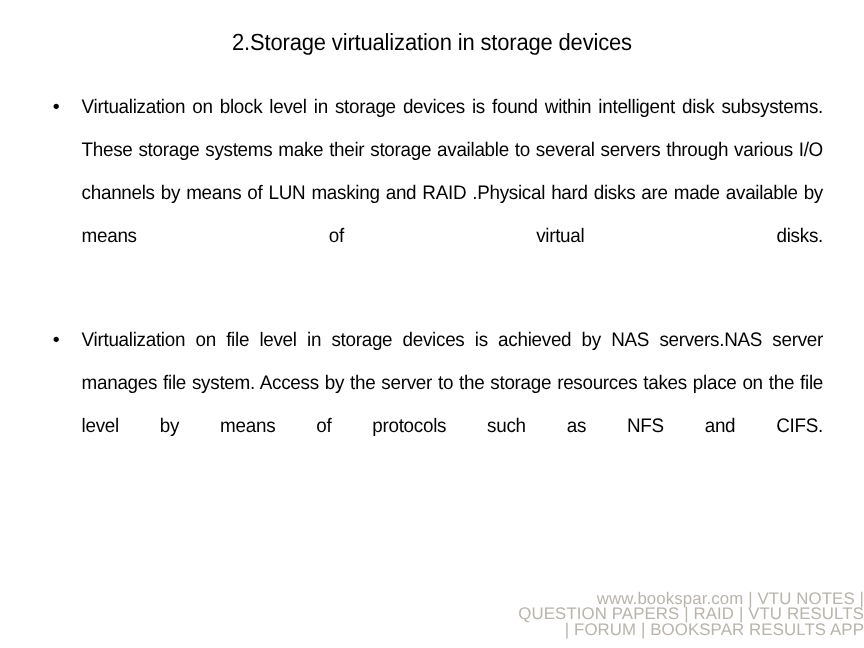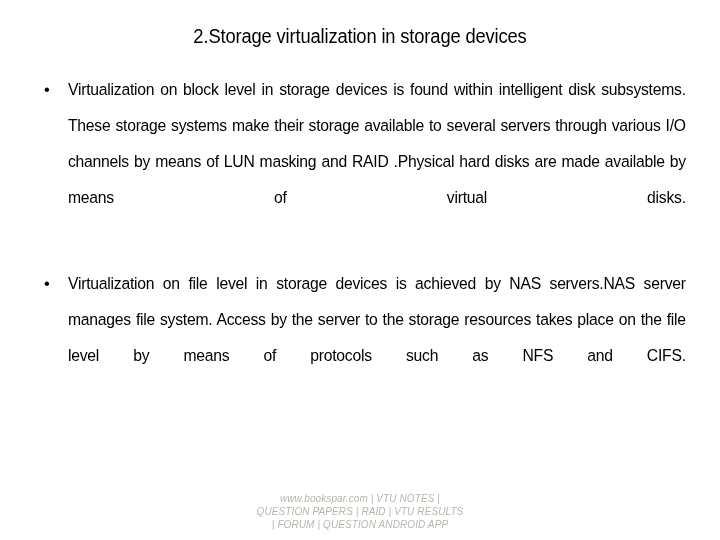--- a/index.html
+++ b/index.html
@@ -89,26 +89,25 @@
     width: 100%;
     height: 0;
   }
 
   
   .footer {
     position: absolute;
     left: 0;
     top: 492px;
     width: 720px;
-    text-align: center;
+    text-align: right;
     color: #b9b4ac;
-    font-size: 10px;
+    font-size: 14px;
     line-height: 13.2px;
     letter-spacing: 0.1px;
-    font-style: italic;
   }
   .footer-line {
     display: block;
     white-space: nowrap;
   }
 </style>
 </head>
 <body>
 
 <div class="slide">
@@ -125,16 +124,16 @@
     <div class="bullet-item">
       <span class="bullet-marker">•</span>
       <span class="bullet-text">Virtualization on file level in storage devices is achieved by NAS servers.NAS server manages file system. Access by the server to the storage resources takes place on the file level by means of protocols such as NFS and CIFS.</span>
     </div>
 
   </div>
 
   <div class="footer">
     <span class="footer-line">www.bookspar.com | VTU NOTES |</span>
     <span class="footer-line">QUESTION PAPERS | RAID | VTU RESULTS</span>
-    <span class="footer-line">| FORUM | QUESTION ANDROID APP</span>
+    <span class="footer-line">| FORUM | BOOKSPAR RESULTS APP</span>
   </div>
 
 </div>
 
 </body></html>

